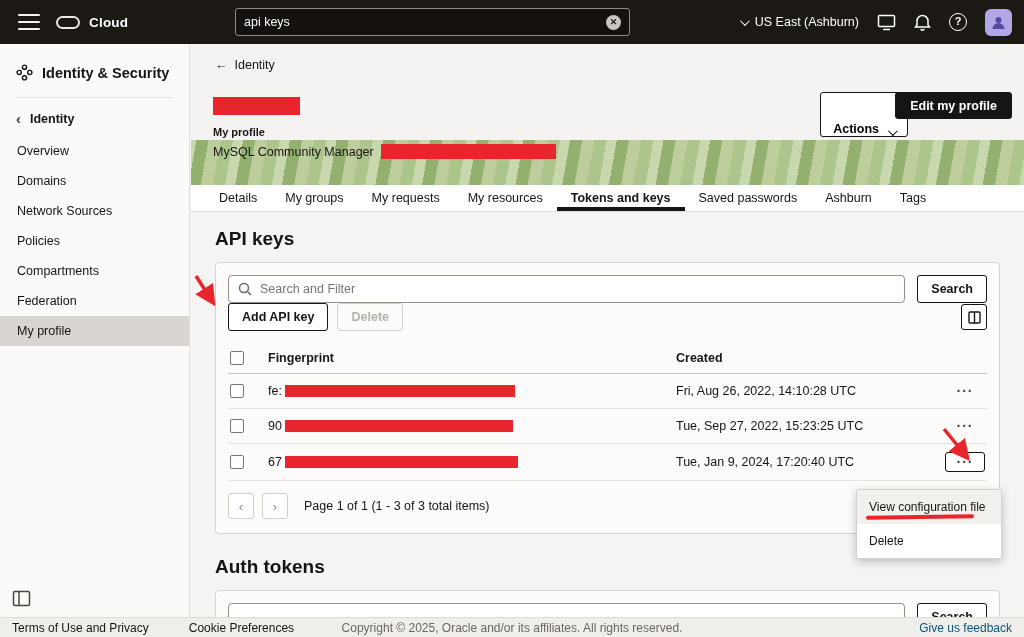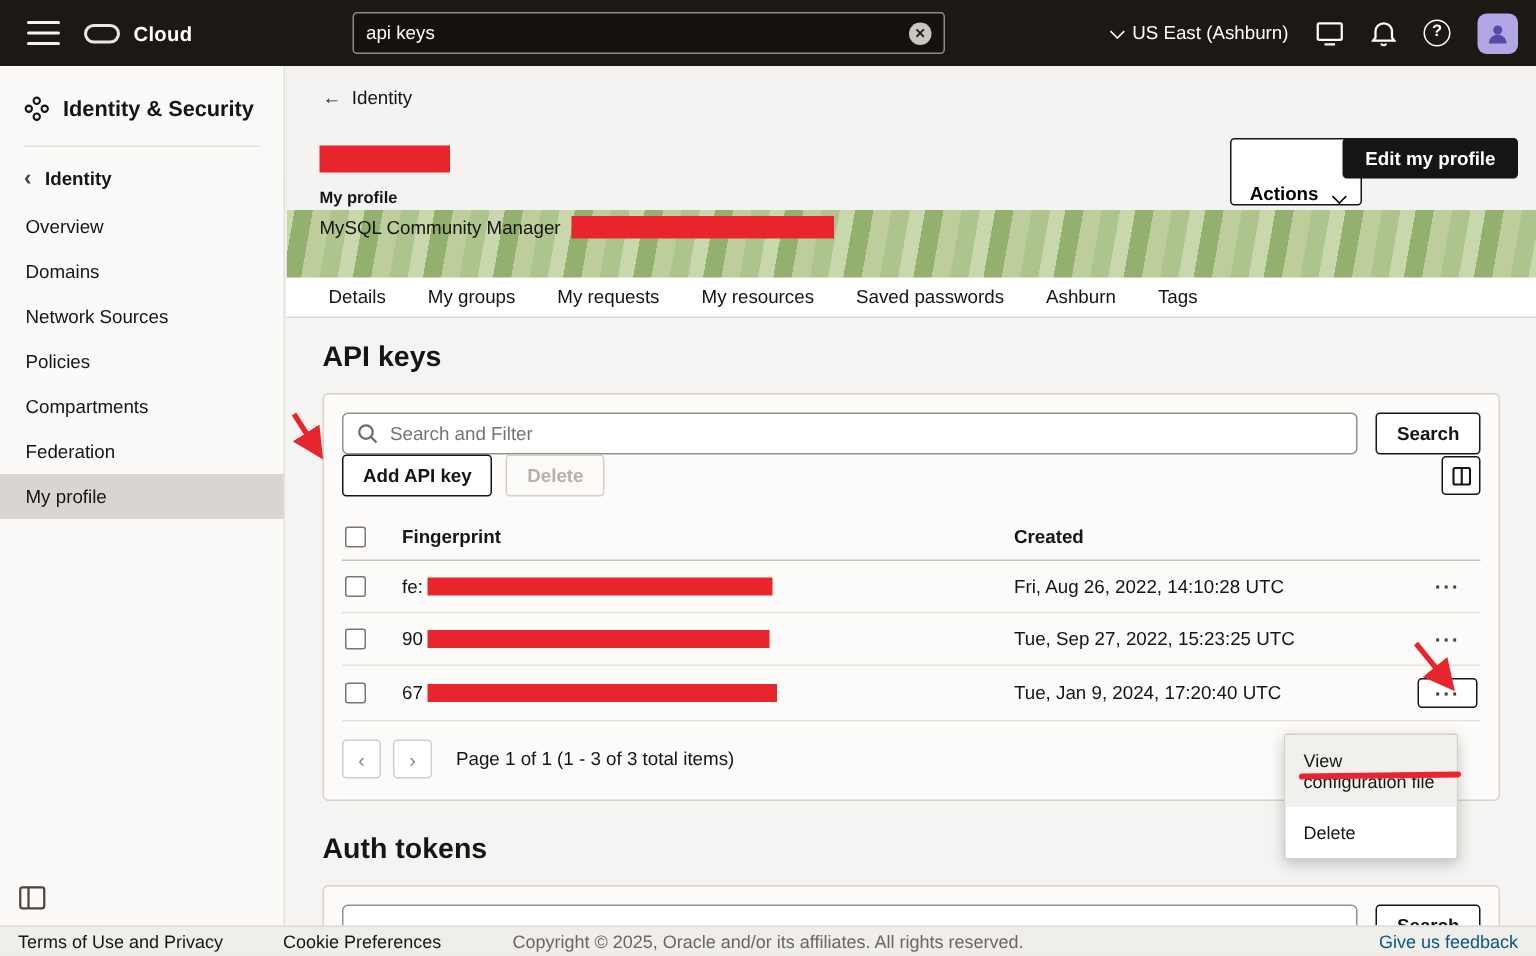--- a/index.html
+++ b/index.html
@@ -99,21 +99,21 @@
   .dots.open { border:1px solid #161513; background:#fff; }
 
   .pagination { display:flex; align-items:center; gap:8px; margin-top:12px; padding-bottom:2px; }
   .pg-btn { width:26px; height:26px; background:#fff; border:1px solid #d2cec8; border-radius:3px;
             color:#8d8880; font-size:13px; cursor:pointer; }
   .pg-text { font-size:12.5px; margin-left:8px; }
 
   .auth-section { margin-top:22px; }
 
   
-  .ctx-menu { position:absolute; left:856px; top:489px; width:116px; background:#fff;
+  .ctx-menu { position:absolute; left:856px; top:489px; width:146px; background:#fff;
               border:1px solid #d4d0cb; border-radius:2px; box-shadow:0 3px 10px rgba(0,0,0,.22); z-index:40; }
   .ctx-item { position:relative; padding:10px 12px; font-size:12px; cursor:pointer; }
   .ctx-item.first { background:#f2f0ed; }
   .ctx-underline { position:absolute; left:9px; top:25px; width:108px; height:3.5px; background:#e8252c;
                    border-radius:2px; transform:rotate(-.8deg); }
 
   
   .annotations { position:absolute; inset:0; pointer-events:none; z-index:50; }
 
   
@@ -225,20 +225,21 @@
         <span class="chev"></span>
       </button>
       <button class="btn ph-edit">Edit my profile</button>
     </div>
 
     <nav class="tabs">
       <button class="tab">Details</button>
       <button class="tab">My groups</button>
       <button class="tab">My requests</button>
       <button class="tab">My resources</button>
+      <button class="tab active">Tokens and keys</button>
       <button class="tab">Saved passwords</button>
       <button class="tab">Ashburn</button>
       <button class="tab">Tags</button>
     </nav>
 
     <div class="content">
       <h2 class="h-section">API keys</h2>
 
       <div class="panel">
         <div class="search-row">

